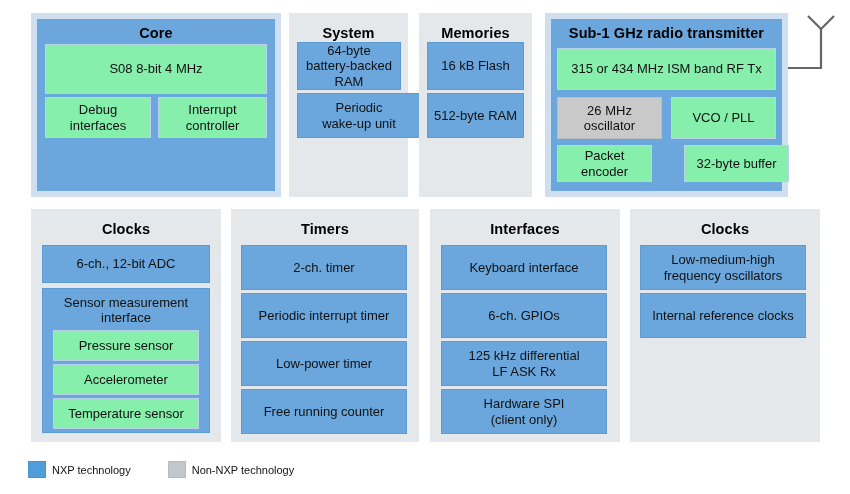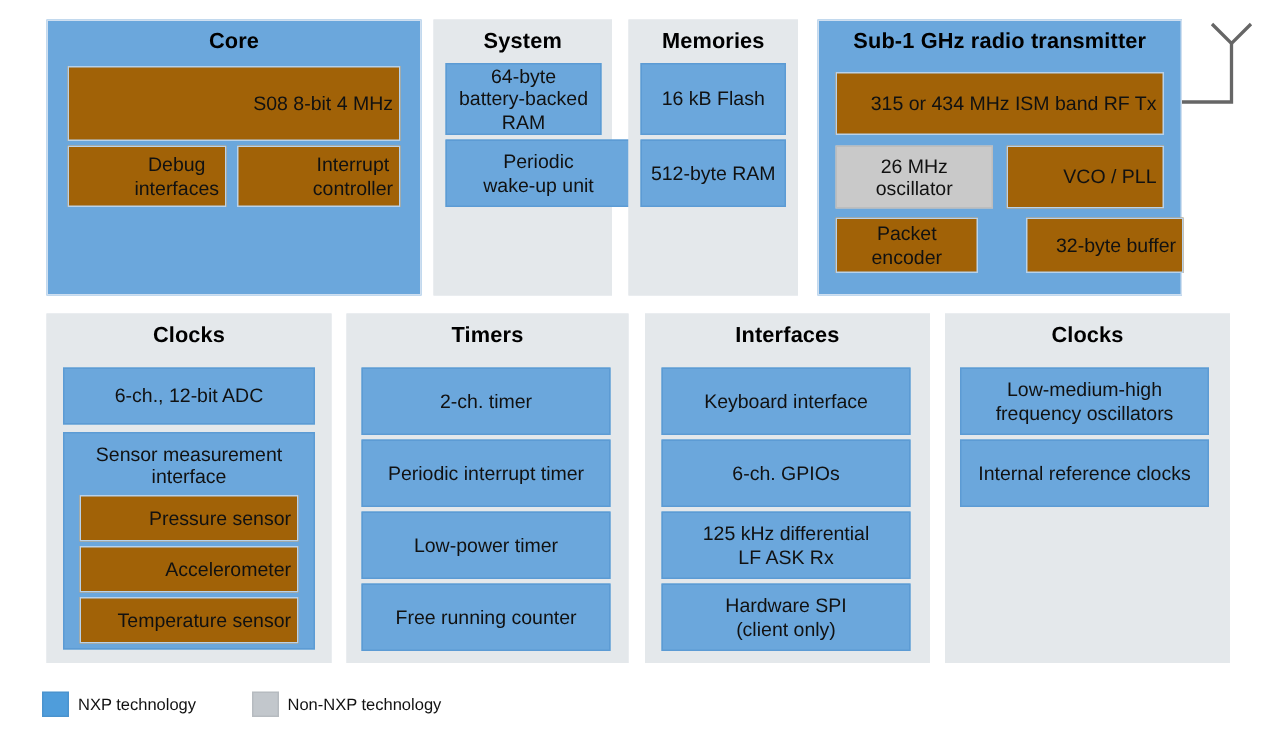--- a/index.html
+++ b/index.html
@@ -18,21 +18,21 @@
     position: relative;
     width: 850px;
     height: 494px;
     background: #ffffff;
   }
 
   
   .panel {
     position: absolute;
     box-sizing: border-box;
-    border: 1px solid #701a75;
+    border: 6px solid #701a75;
   }
   .panel.blue   { background: #6ba7dc; border-color: #cfdff0; }
   .panel.grey   { background: #e4e8eb; border-color: #e4e8eb; }
 
   .panel-title {
     text-align: center;
     font-weight: bold;
     font-size: 14.5px;
     line-height: 1.1;
     color: #000000;
@@ -46,21 +46,21 @@
     box-sizing: border-box;
     display: flex;
     align-items: center;
     justify-content: center;
     text-align: center;
     font-size: 13px;
     line-height: 1.18;
     color: #111111;
     border: 1px solid rgba(255,255,255,0.55);
   }
-  .block.pale  { background: #a16207; border-color: #b9d2ea; justify-content: flex-end; }
+  .block.pale  { background: #86efac; border-color: #b9d2ea; }
   .block.mid   { background: #6ba7dc; border-color: #5c9bd4; }
   .block.grey  { background: #c9c9c9; border-color: #bdbdbd; }
 
   .block .txt { display: block; padding: 0 4px; }
 
   
   .subgroup {
     position: absolute;
     box-sizing: border-box;
     background: #6ba7dc;

